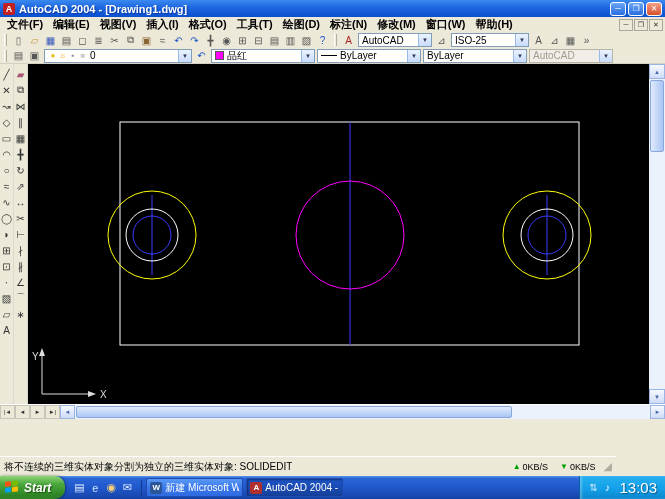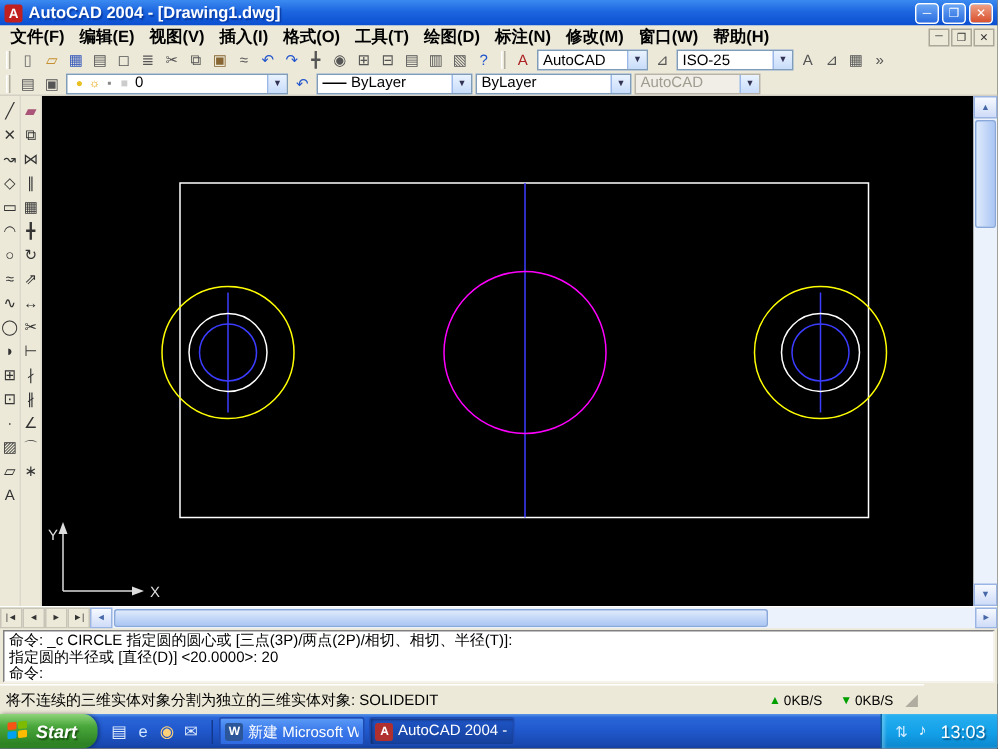--- a/index.html
+++ b/index.html
@@ -91,21 +91,21 @@
   #tasks{display:flex;align-items:center;gap:3px;}
   .taskbtn{width:97px;height:19px;border-radius:2px;border:1px solid #1f4bb0;display:flex;align-items:center;padding:0 3px;color:#fff;font-size:10px;
     background:linear-gradient(180deg,#5a9af6 0%,#3a78ea 50%,#2f6ae0 100%);}
   .taskbtn.active{background:linear-gradient(180deg,#1e55c8,#16409a);box-shadow:inset 1px 1px 2px rgba(0,0,0,.4);}
   .task-ico{width:12px;height:12px;border-radius:2px;font-size:8px;font-weight:bold;display:flex;align-items:center;justify-content:center;margin-right:3px;flex:0 0 auto;}
   .task-label{white-space:nowrap;overflow:hidden;}
   #tray{margin-left:auto;height:23px;display:flex;align-items:center;padding:0 8px 0 6px;color:#fff;border-left:1px solid #0a60a0;
     background:linear-gradient(180deg,#28b0f0 0%,#13a0e8 55%,#0b86cc 100%);box-shadow:inset 2px 0 2px rgba(255,255,255,.25);}
   .trayicons{display:flex;align-items:center;}
   .trayicon{width:14px;height:14px;font-size:10px;display:flex;align-items:center;justify-content:center;color:#fff;}
-  #clock{font-size:12px;margin-left:5px;text-shadow:1px 1px 1px #075a90;}
+  #clock{font-size:15px;margin-left:5px;text-shadow:1px 1px 1px #075a90;}
 </style>
 </head>
 <body>
 
 <div id="screen">
 
   <div id="titlebar">
     <span class="app-icon">A</span>
     <span class="title-text">AutoCAD 2004 - [Drawing1.dwg]</span>
     <span class="win-btns">
@@ -196,20 +196,25 @@
           <div class="miniicon" style="color: rgb(136, 136, 136);">▪</div>
           <div class="miniicon" style="color: rgb(204, 204, 204);">■</div>
         </span>
       <span class="dd-text">0</span>
       <span class="dd-arrow">▼</span>
     </div>
     <div class="iconrow">
         <div class="tbicon" style="color: rgb(34, 85, 204);">↶</div>
       </div>
     <div class="dropdown" style="width:104px">
+      <span class="swatch" style="background: rgb(255, 0, 255);"></span>
+      <span class="dd-text">品红</span>
+      <span class="dd-arrow">▼</span>
+    </div>
+    <div class="dropdown" style="width:104px">
       <span class="linetype-sample"></span>
       <span class="dd-text">ByLayer</span>
       <span class="dd-arrow">▼</span>
     </div>
     <div class="dropdown" style="width:104px">
       <span class="dd-text">ByLayer</span>
       <span class="dd-arrow">▼</span>
     </div>
     <div class="dropdown disabled" style="width:84px">
       <span class="dd-text">AutoCAD</span>
@@ -294,27 +299,20 @@
         <div class="tabnav" style="color: rgb(51, 51, 51);">►|</div>
       </div>
     <div id="hscroll">
       <div class="sbtn">◄</div>
       <div class="hthumb"></div>
       <div class="hfill"></div>
       <div class="sbtn">►</div>
     </div>
   </div>
 
-  <div id="cmdarea">
-    <div id="cmdbox">
-        <div class="cmd-line">命令: _c CIRCLE 指定圆的圆心或 [三点(3P)/两点(2P)/相切、相切、半径(T)]:</div>
-        <div class="cmd-line">指定圆的半径或 [直径(D)] &lt;20.0000&gt;: 20</div>
-        <div class="cmd-line">命令:</div>
-      </div>
-  </div>
 
   <div id="statusbar">
     <span id="status-msg">将不连续的三维实体对象分割为独立的三维实体对象: SOLIDEDIT</span>
     <div id="nets">
         <div class="net-item">
           <span class="net-glyph">▲</span>
           <span>0KB/S</span>
         </div>
         <div class="net-item">
           <span class="net-glyph">▼</span>

